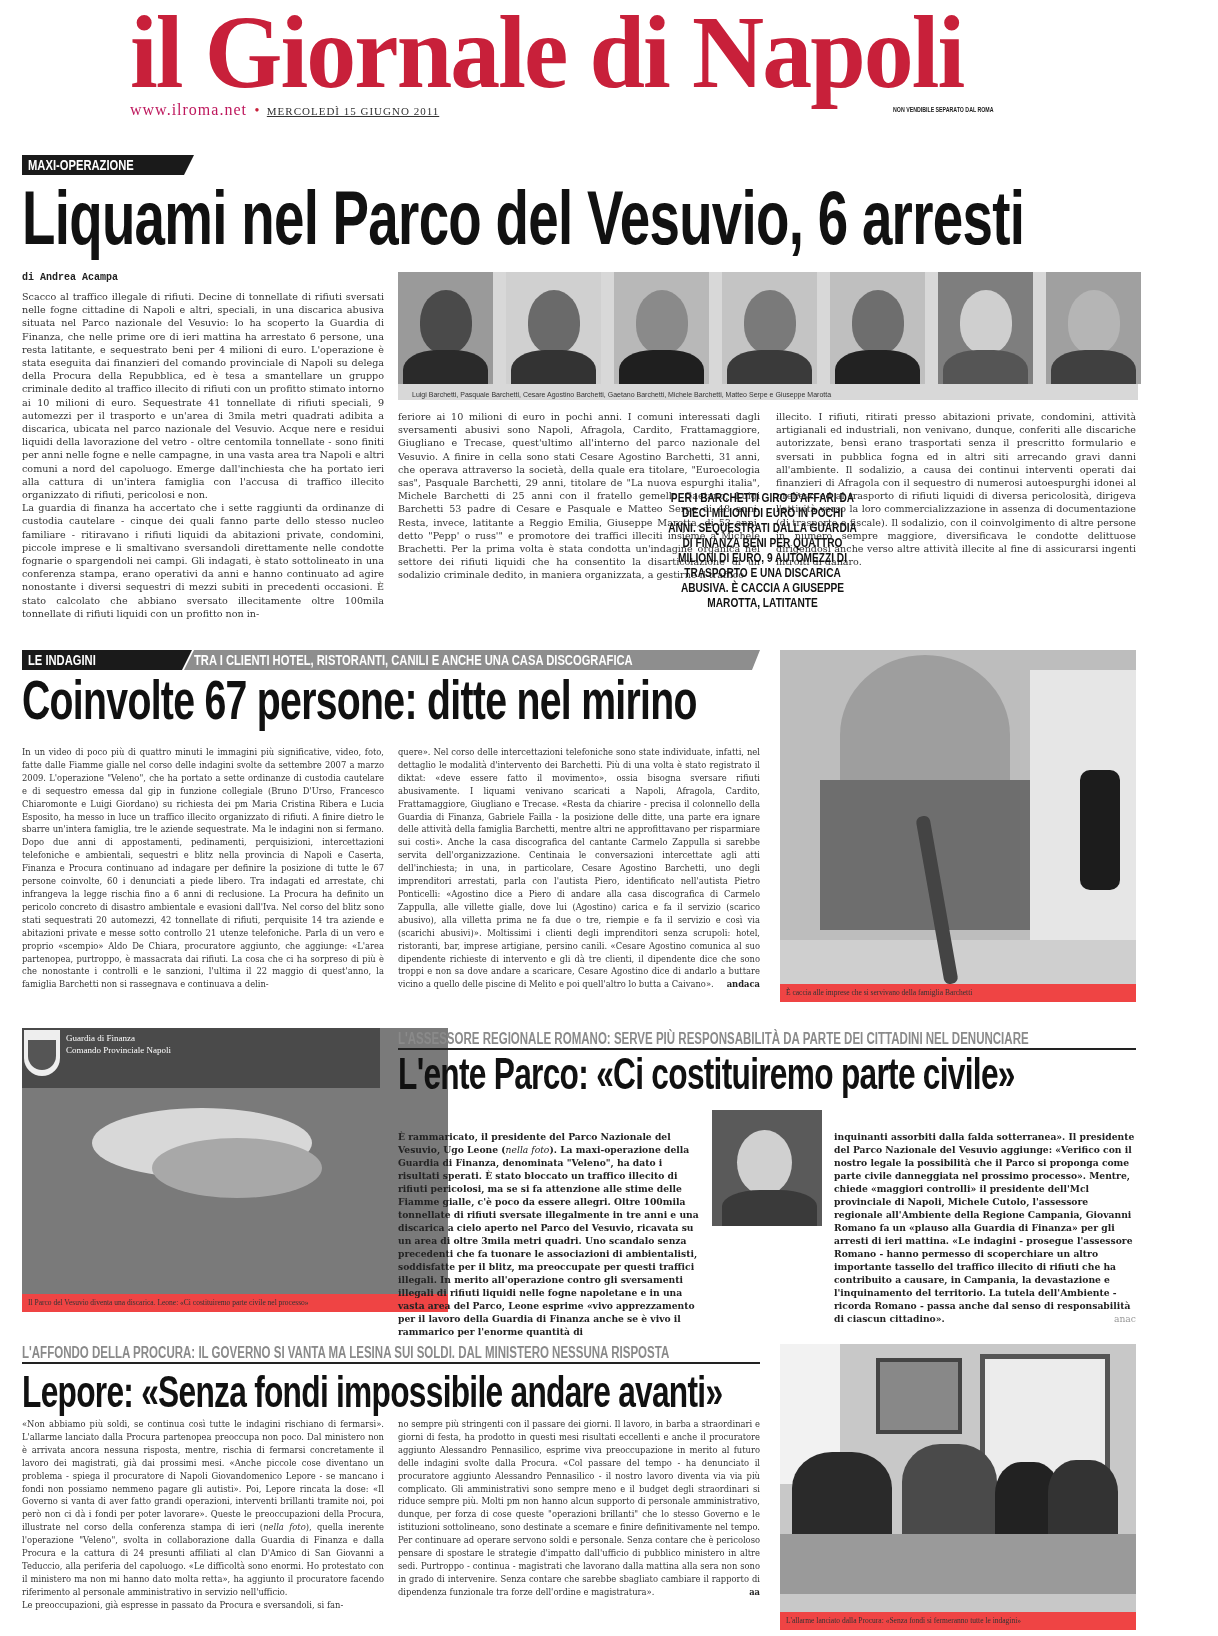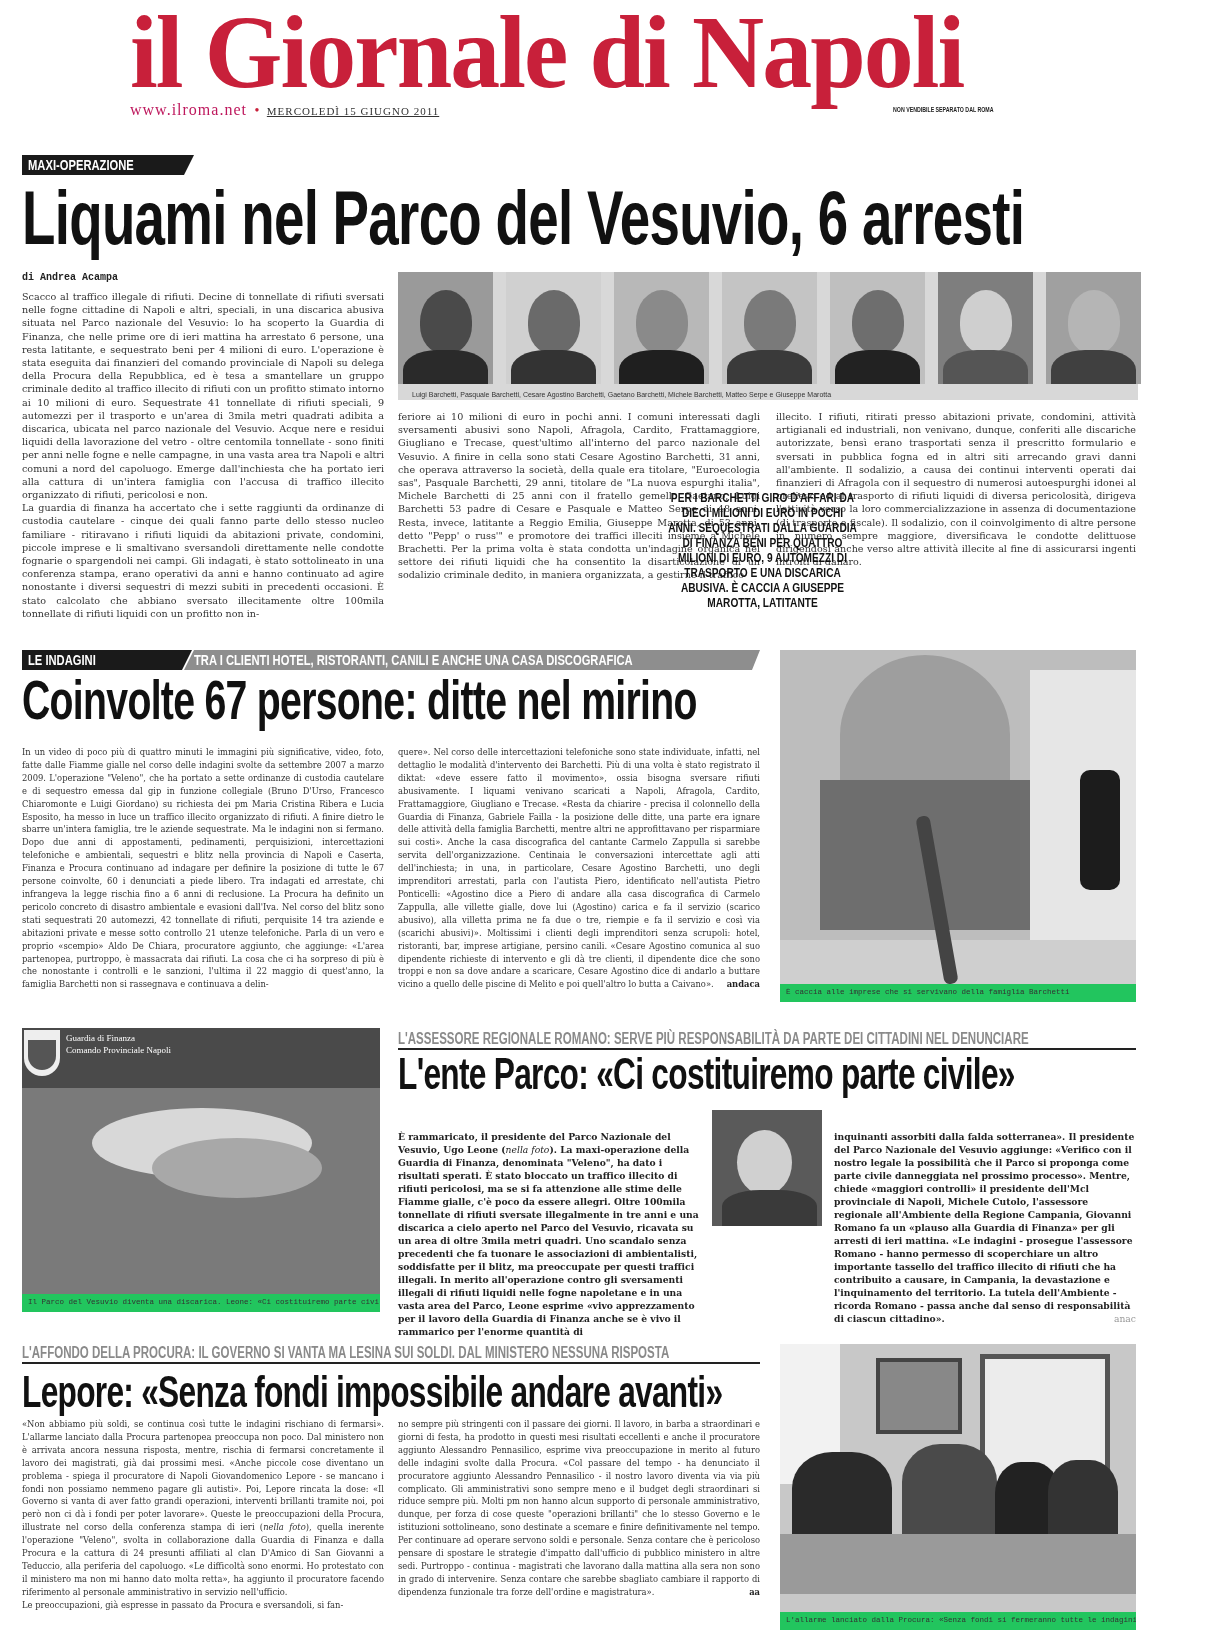--- a/index.html
+++ b/index.html
@@ -39,24 +39,24 @@
   .pullquote { position: absolute; left: 640px; top: 490px; width: 245px; font-family: "Liberation Sans", sans-serif; font-weight: bold; font-size: 13px; line-height: 15px; color: #111; text-align: center; transform: scaleX(0.78); transform-origin: center top; }
 
   .mugs { position: absolute; left: 398px; top: 272px; width: 740px; height: 128px; background: #d8d8d8; }
   .mug { position: absolute; top: 0; width: 95px; height: 112px; overflow: hidden; }
   .mug .bg { position: absolute; inset: 0; }
   .mug .head { position: absolute; left: 22px; top: 18px; width: 52px; height: 64px; border-radius: 50% 50% 45% 45%; }
   .mug .body { position: absolute; left: 5px; top: 78px; width: 85px; height: 50px; border-radius: 40% 40% 0 0; }
   .mugs .caption { position: absolute; left: 14px; bottom: 2px; font-family: "Liberation Sans", sans-serif; font-size: 7px; color: #333; white-space: nowrap; }
 
   .photo { position: absolute; overflow: hidden; }
-  .photo .caption-strip { position: absolute; left: 0; right: 0; bottom: 0; height: 18px; background: #22c55e; font-family: Liberation Mono, monospace; font-size: 7.5px; color: #333; padding: 4px 6px; white-space: nowrap; }
+  .photo .caption-strip { position: absolute; left: 0; right: 0; bottom: 0; height: 18px; background: #ef4444; font-family: Liberation Serif, serif; font-size: 7.5px; color: #333; padding: 4px 6px; white-space: nowrap; }
 
   .truck { left: 780px; top: 650px; width: 356px; height: 352px; background: #bdbdbd; }
-  .dump { left: 22px; top: 1028px; width: 358px; height: 284px; background: #7a7a7a; }
+  .dump { left: 22px; top: 1028px; width: 426px; height: 284px; background: #7a7a7a; }
   .leone { left: 712px; top: 1110px; width: 110px; height: 116px; background: #5a5a5a; }
   .press { left: 780px; top: 1344px; width: 356px; height: 286px; background: #c8c8c8; }
 </style>
 </head>
 <body>
 
 <div class="masthead-title">il Giornale di Napoli</div>
 <div class="masthead-line">
   <span class="url">www.ilroma.net</span>
   <span class="dot">•</span>

